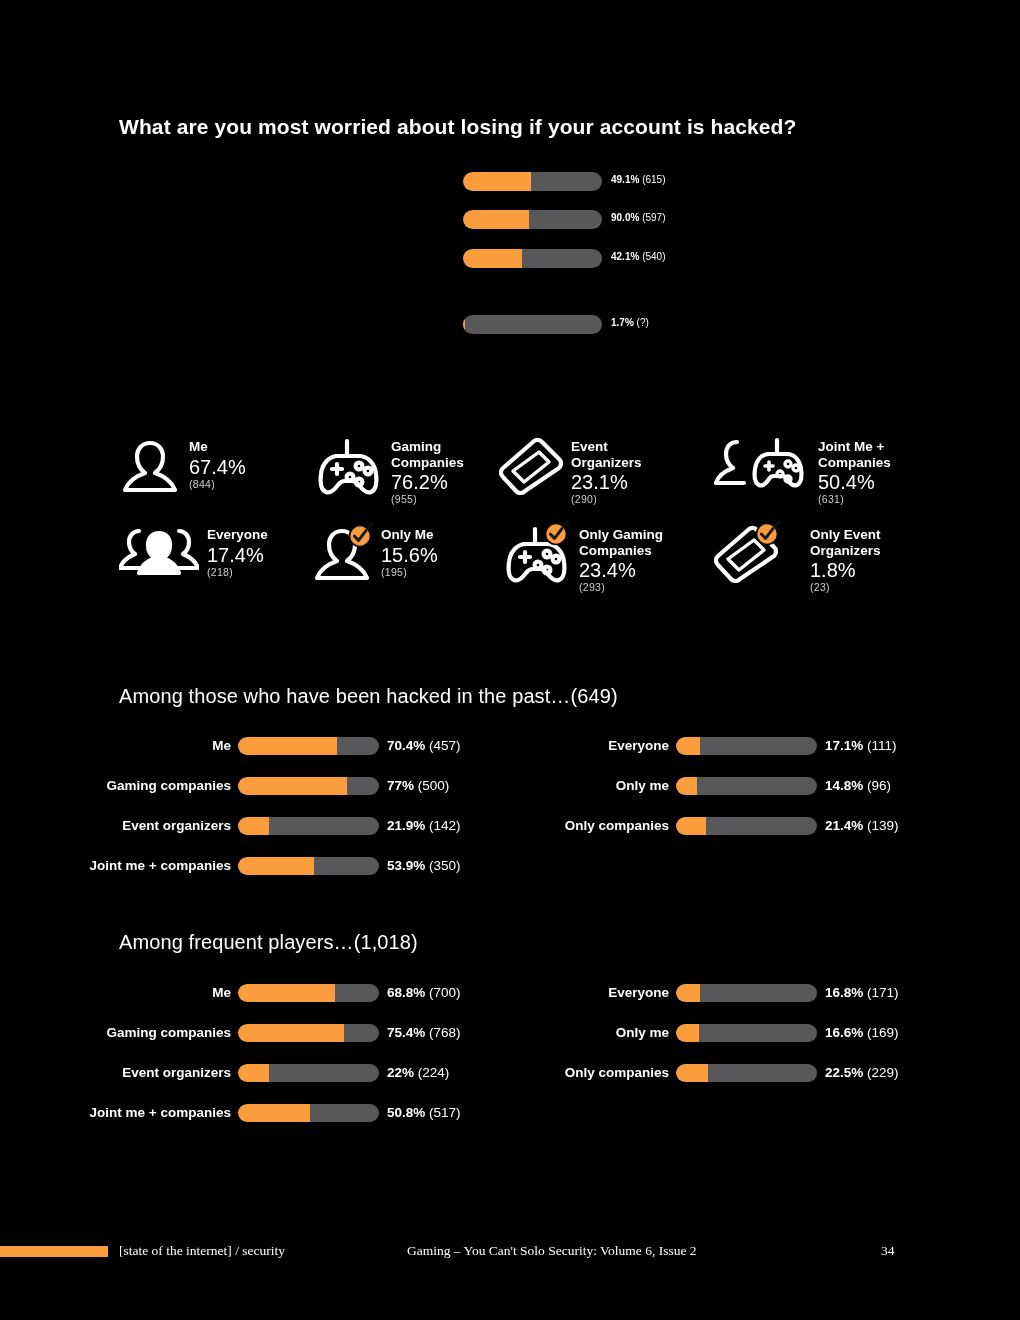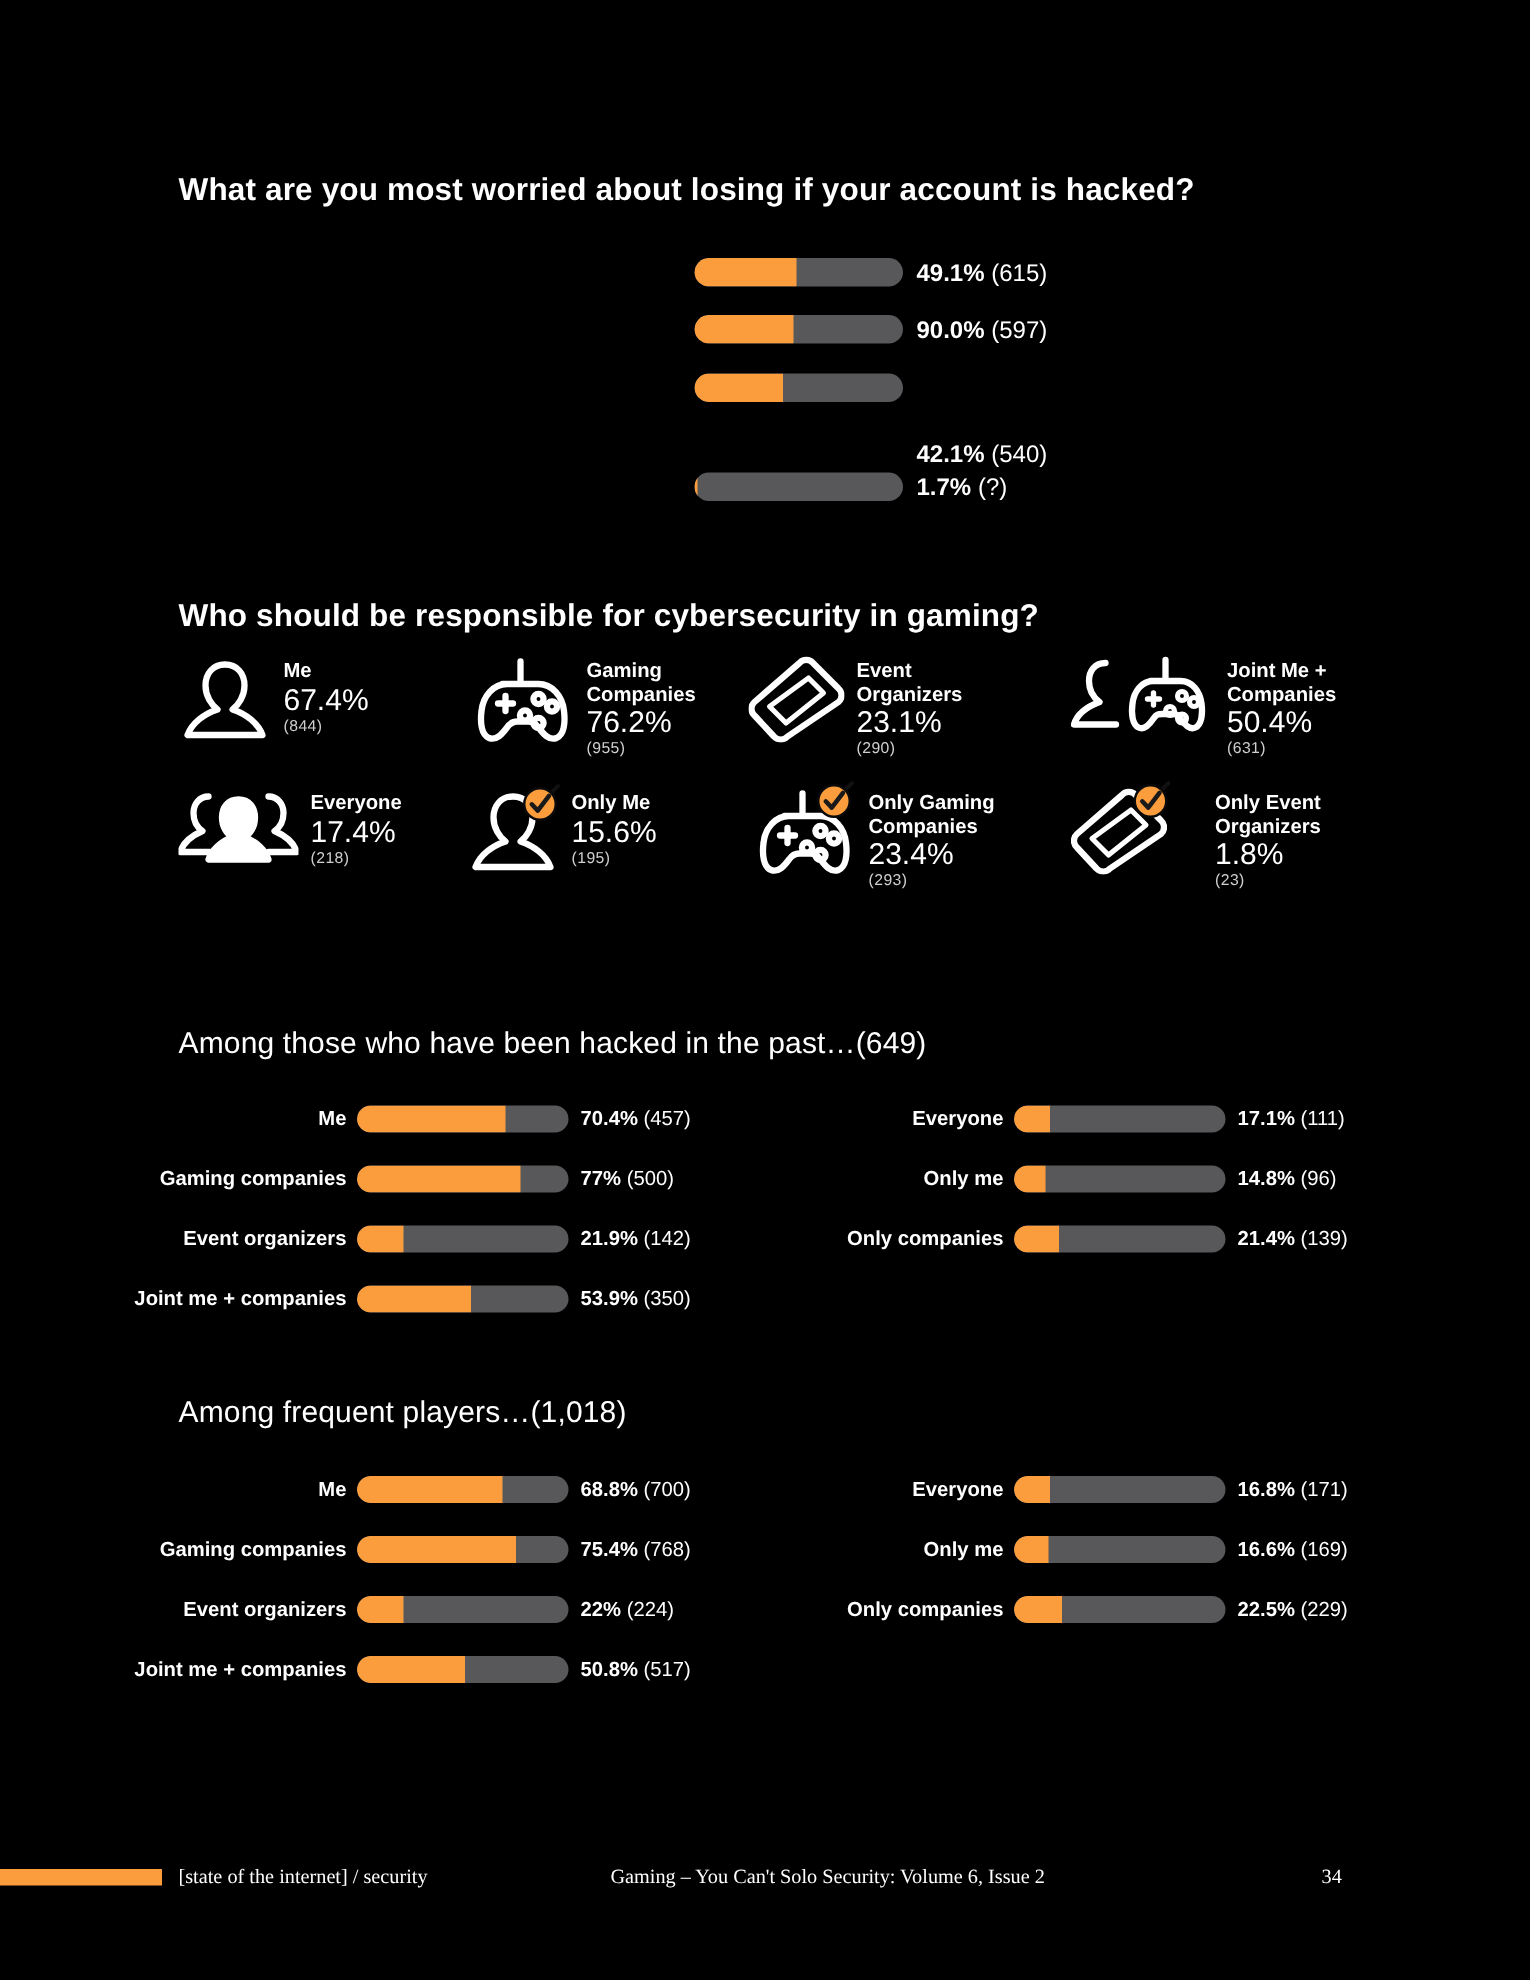--- a/index.html
+++ b/index.html
@@ -48,21 +48,21 @@
     overflow: hidden;
   }
   .track .fill {
     position: absolute;
     left: 0; top: 0; bottom: 0;
     background: #fb9d3c;
     border-radius: 10px 0 0 10px;
   }
   .val {
     position: absolute;
-    font-size: 16px;
+    font-size: 10px;
     white-space: nowrap;
     color: #ffffff;
   }
   .val b { font-weight: bold; }
   .val span { font-weight: normal; }
 
   
   .icon-cell {
     position: absolute;
     display: flex;
@@ -154,31 +154,30 @@
       <div class="row-a" style="top: 208px; left: 0px;">
         <div class="track" style="position: absolute; left: 463px; top: 2px; width: 139px;">
           <div class="fill" style="width: 66.303px;"></div>
         </div>
         <div class="val" style="left: 611px; top: 4px;"><b>90.0%</b> <span>(597)</span></div>
       </div>
       <div class="row-a" style="top: 247px; left: 0px;">
         <div class="track" style="position: absolute; left: 463px; top: 2px; width: 139px;">
           <div class="fill" style="width: 58.519px;"></div>
         </div>
-        <div class="val" style="left: 611px; top: 4px; margin-top: 44px;"><b>42.1%</b> <span>(540)</span></div>
+        <div class="val" style="left: 611px; top: 4px;"><b>42.1%</b> <span>(540)</span></div>
       </div>
       <div class="row-a" style="top: 313px; left: 0px;">
         <div class="track" style="position: absolute; left: 463px; top: 2px; width: 139px;">
           <div class="fill" style="width: 2.363px;"></div>
         </div>
         <div class="val" style="left: 611px; top: 4px;"><b>1.7%</b> <span>(?)</span></div>
       </div>
     </div>
 
-  <div class="section-title" style="left:119px; top:399px;">Who should be responsible for cybersecurity in gaming?</div>
 
   <div id="icon-grid">
       <div class="icon-cell" style="left: 119px; top: 437px;">
         <div class="icon-wrap" style="width: 66px;">
           <svg width="62" height="60" viewBox="0 0 62 60" aria-hidden="true">
         <path style="fill:none;stroke:#ffffff;stroke-width:4.2;stroke-linejoin:round;stroke-linecap:round" d="M31 6c-8 0-13 6-13 14 0 7 4 13 8 16 -9 3 -17 9 -20 17h50c-3-8-11-14-20-17 4-3 8-9 8-16 0-8-5-14-13-14z"></path>
       </svg>
         </div>
         <div class="icon-text">
           <div class="name">Me</div>

